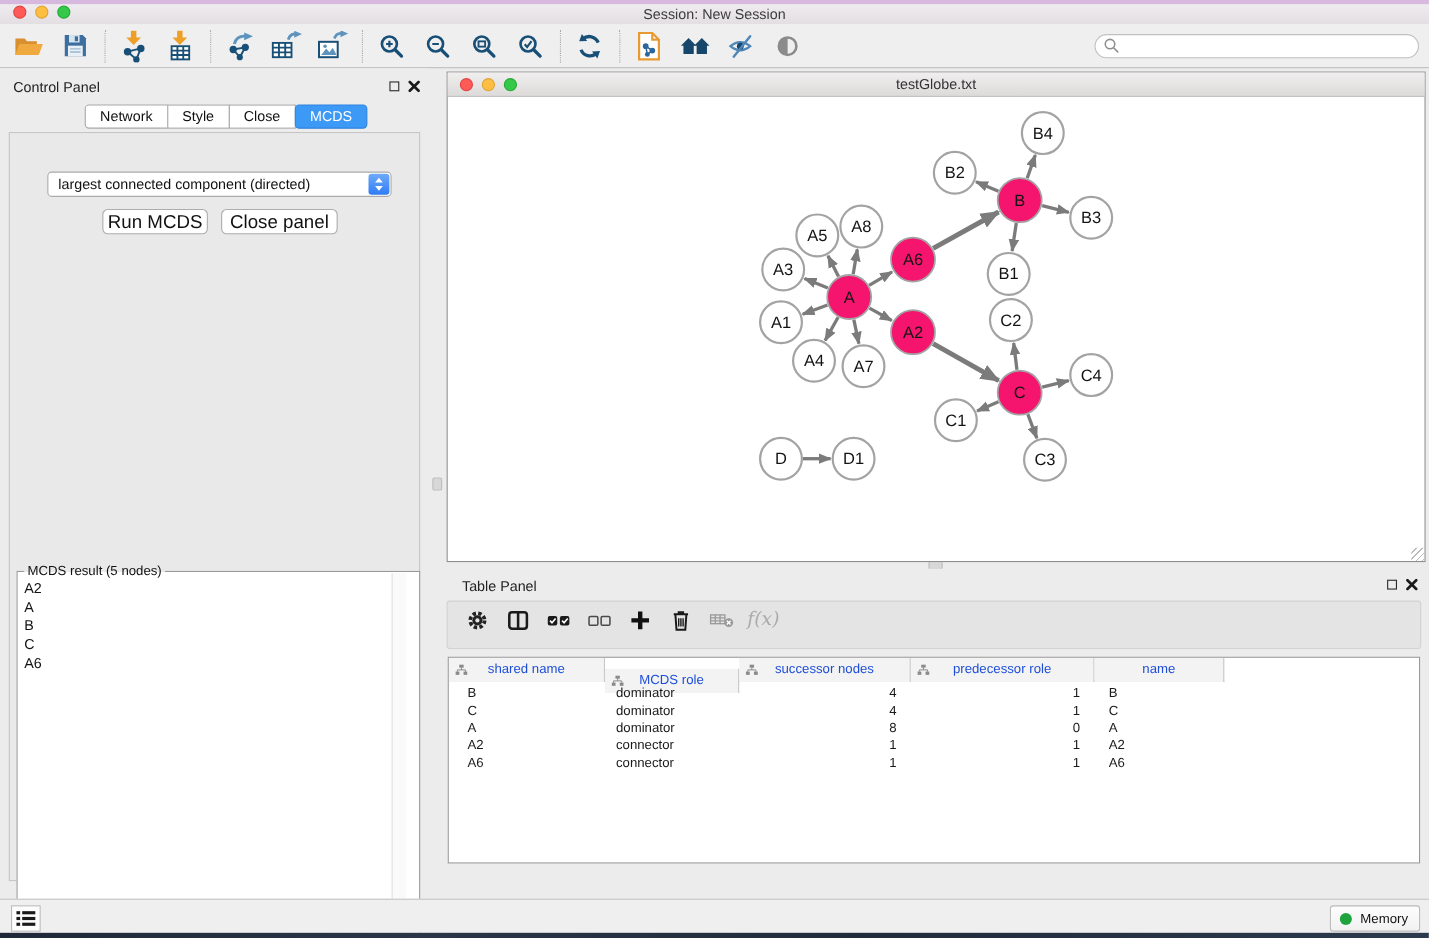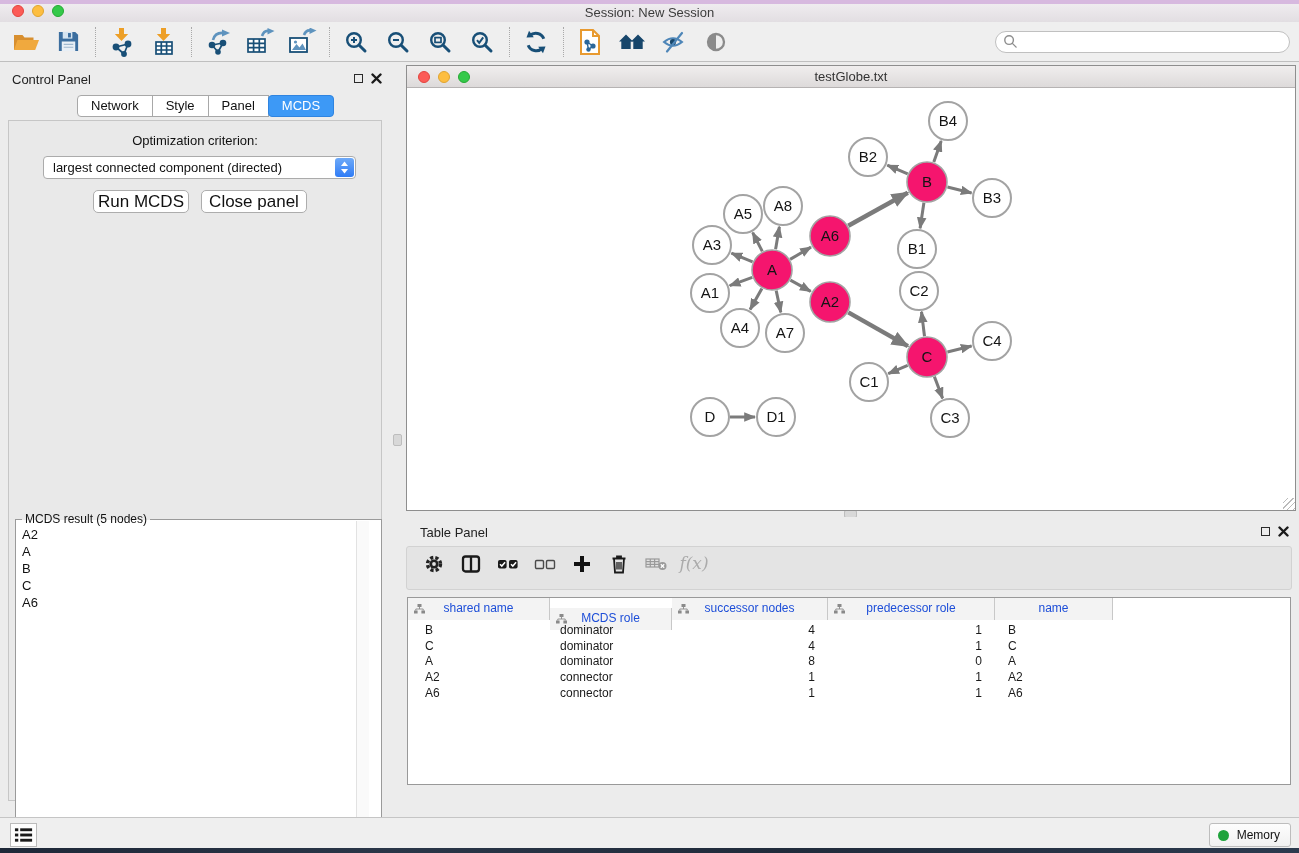--- a/index.html
+++ b/index.html
@@ -276,25 +276,24 @@
   <div class="panel-title">Control Panel</div>
   <div class="panel-btns">
     <span class="float-box"></span>
     <svg width="11" height="11" viewBox="0 0 11 11">
         <path d="M1.5 1.5 L9.5 9.5 M9.5 1.5 L1.5 9.5" stroke="#1A1A1A" stroke-width="2.4" stroke-linecap="round"></path>
       </svg>
   </div>
   <div class="tabs-row cp-tabs">
       <div class="tab">Network</div>
       <div class="tab">Style</div>
-      <div class="tab">Panel</div>
+      <div class="tab">Close</div>
       <div class="tab active">MCDS</div>
     </div>
   <div class="cp-content">
-    <div class="opt-label">Optimization criterion:</div>
     <div class="select-box">
       <span class="select-text">largest connected component (directed)</span>
       <span class="select-stepper">
         <svg width="9" height="13" viewBox="0 0 9 13">
             <path d="M4.5 0.5 L8 5 H1 z" fill="#fff"></path>
             <path d="M4.5 12.5 L1 8 H8 z" fill="#fff"></path>
           </svg>
       </span>
     </div>
     <div class="btn btn-run">Run MCDS</div>

